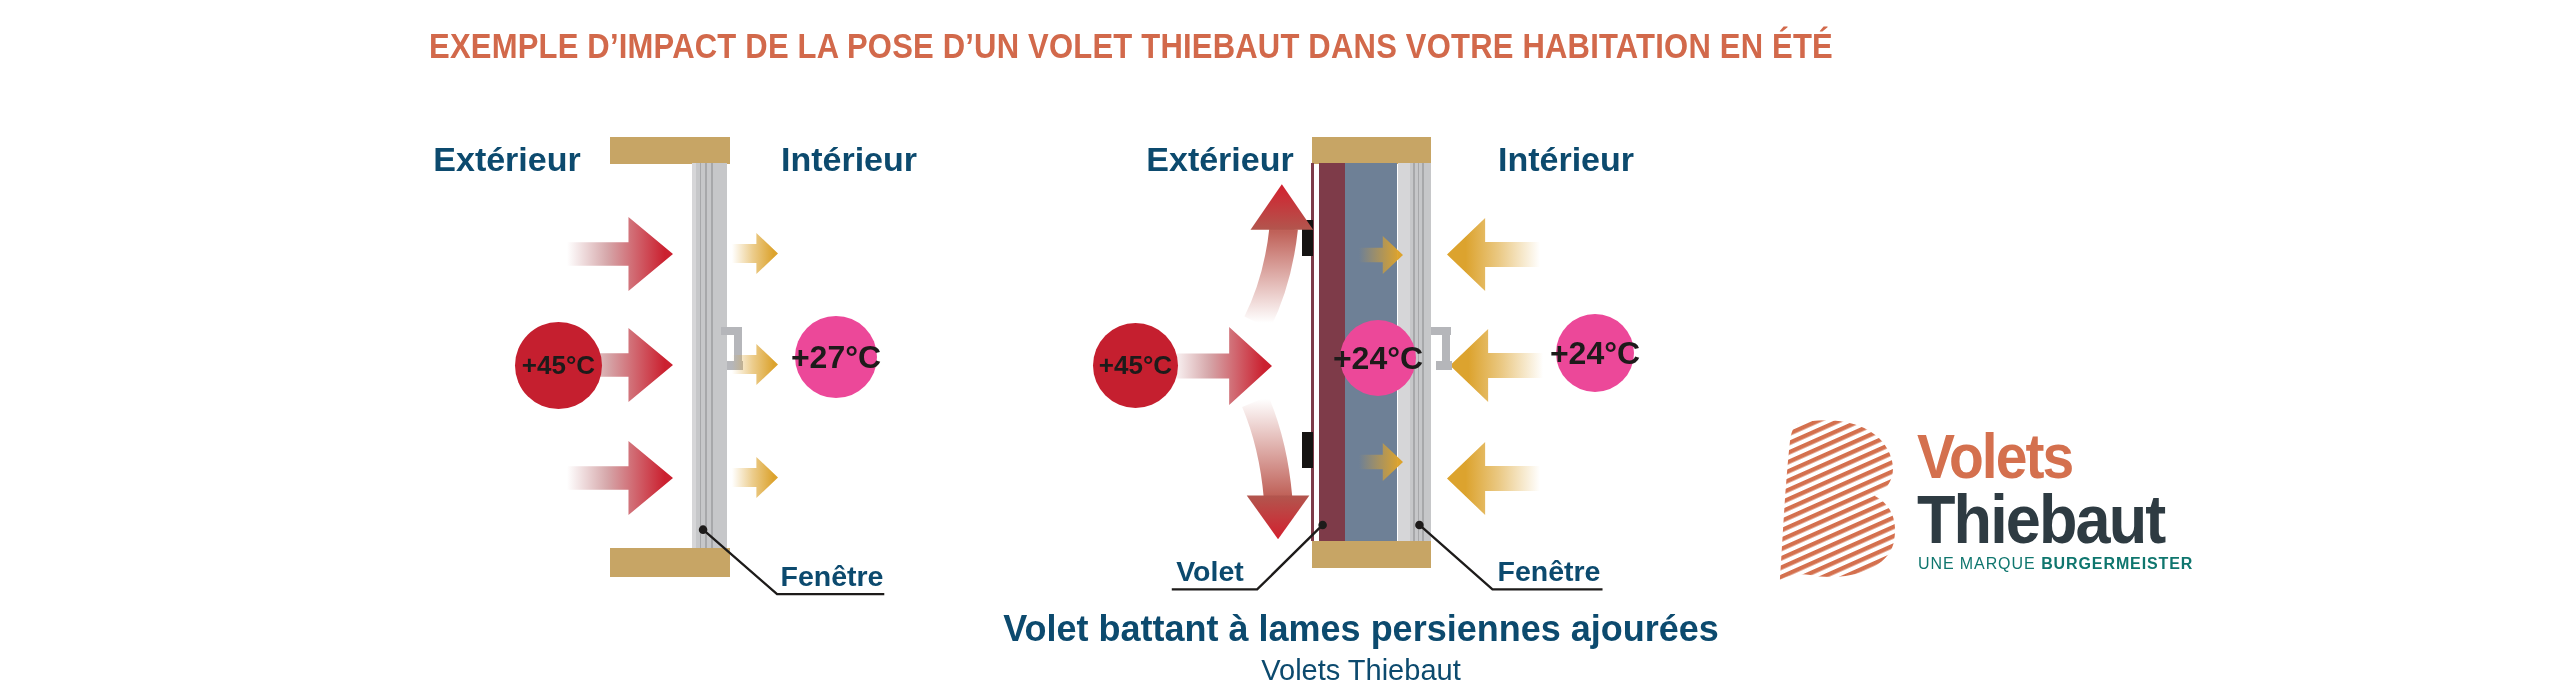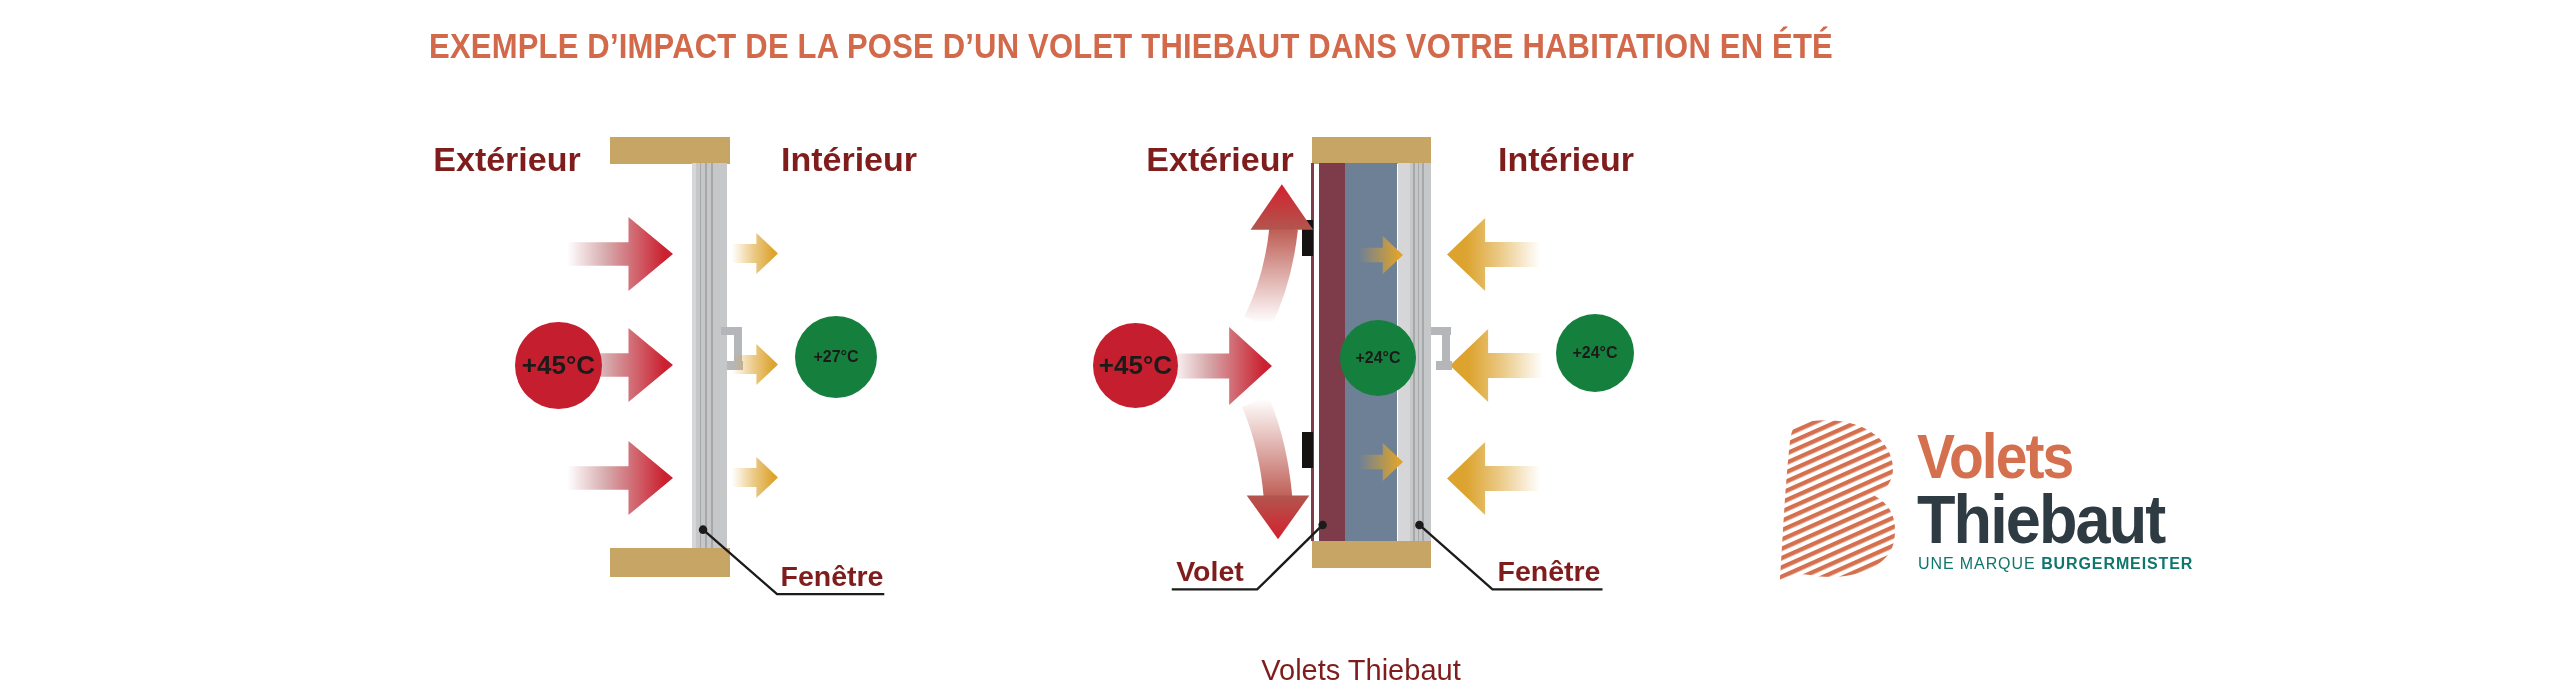--- a/index.html
+++ b/index.html
@@ -1,20 +1,20 @@
 <!DOCTYPE html>
 <html style="font-size:15px"><head>
 <meta charset="utf-8">
 <style>
   html,body{margin:0;padding:0;background:#fff;}
   #page{position:relative;width:2336px;height:694px;background:#ffffff;overflow:hidden;
         font-family:"Liberation Sans","DejaVu Sans",sans-serif;color:#1d1b1a;}
 
   .abs{position:absolute;}
-  .lbl{position:absolute;font-weight:bold;color:#7f1d1d;white-space:nowrap;}
+  .lbl{position:absolute;font-weight:bold;color:#0c4a6e;white-space:nowrap;}
   .ctr{transform:translateX(-50%);}
 
   
   #main-title{left:429px;top:26px;font-size:31px;font-weight:bold;letter-spacing:0.2px;
               color:#d2694b;transform:scaleY(1.16);transform-origin:left top;}
 
   
   .region-label{top:140px;font-size:34px;}
 
   
@@ -35,21 +35,21 @@
          clip-path:polygon(0 27%,53% 27%,53% 0,100% 50%,53% 100%,53% 73%,0 73%);}
   .gold-gap{background:linear-gradient(to right,rgba(220,163,46,0) 0%,rgba(220,163,46,.5) 45%,#dca32e 90%);
          clip-path:polygon(0 31%,54% 31%,54% 0,100% 50%,54% 100%,54% 69%,0 69%);}
   .gold-l-big{background:linear-gradient(to left,rgba(255,255,255,0) 0%,rgba(220,163,46,.6) 45%,#dca32e 80%);
          clip-path:polygon(100% 33%,41% 33%,41% 0,0 50%,41% 100%,41% 67%,100% 67%);}
 
   
   .temp{position:absolute;border-radius:50%;display:flex;align-items:center;justify-content:center;
         font-weight:bold;color:#1d1b1a;z-index:6;}
   .temp-red{background:#c51f2f;font-size:26px;}
-  .temp-gold{background:#15803d;font-size:16px;}
+  .temp-gold{background:#ec4899;font-size:32px;}
 
   
   .caption-big{font-size:36px;font-weight:bold;}
   .caption-sub{font-size:29px;font-weight:normal;}
   .callout-label{font-size:28.5px;font-weight:bold;}
 
   
   #logo-brand-top{left:1917px;top:420px;font-size:57px;font-weight:bold;letter-spacing:-1.9px;
                   color:#d4704e;transform:scaleY(1.1);transform-origin:left top;}
   #logo-brand-bottom{left:1917px;top:480px;font-size:63px;font-weight:bold;letter-spacing:-1.9px;
@@ -136,20 +136,21 @@
   </div>
   <div class="temp temp-gold" style="left:1340px;top:320px;width:76px;height:76px;">
     <span>+24°C</span>
   </div>
   <div class="temp temp-gold" style="left:1556px;top:314px;width:78px;height:78px;">
     <span>+24°C</span>
   </div>
 
   <div class="lbl callout-label ctr" style="left:1210px;top:555px;">Volet</div>
   <div class="lbl callout-label ctr" style="left:1549px;top:555px;">Fenêtre</div>
+  <div class="lbl caption-big ctr" style="left:1361px;top:608px;">Volet battant à lames persiennes ajourées</div>
   <div class="lbl caption-sub ctr" style="left:1361px;top:654px;">Volets Thiebaut</div>
 
   <svg class="abs" style="left:0;top:0;z-index:8;" width="2576" height="694" viewBox="0 0 2715 731">
     <defs>
       <linearGradient id="gradUp" x1="0" y1="244" x2="0" y2="340" gradientUnits="userSpaceOnUse">
         <stop offset="0" stop-color="#bc5950" stop-opacity=".95"></stop>
         <stop offset="1" stop-color="#bc5950" stop-opacity="0"></stop>
       </linearGradient>
       <linearGradient id="gradUpHead" x1="0" y1="242" x2="0" y2="194" gradientUnits="userSpaceOnUse">
         <stop offset="0" stop-color="#b2564e"></stop>

